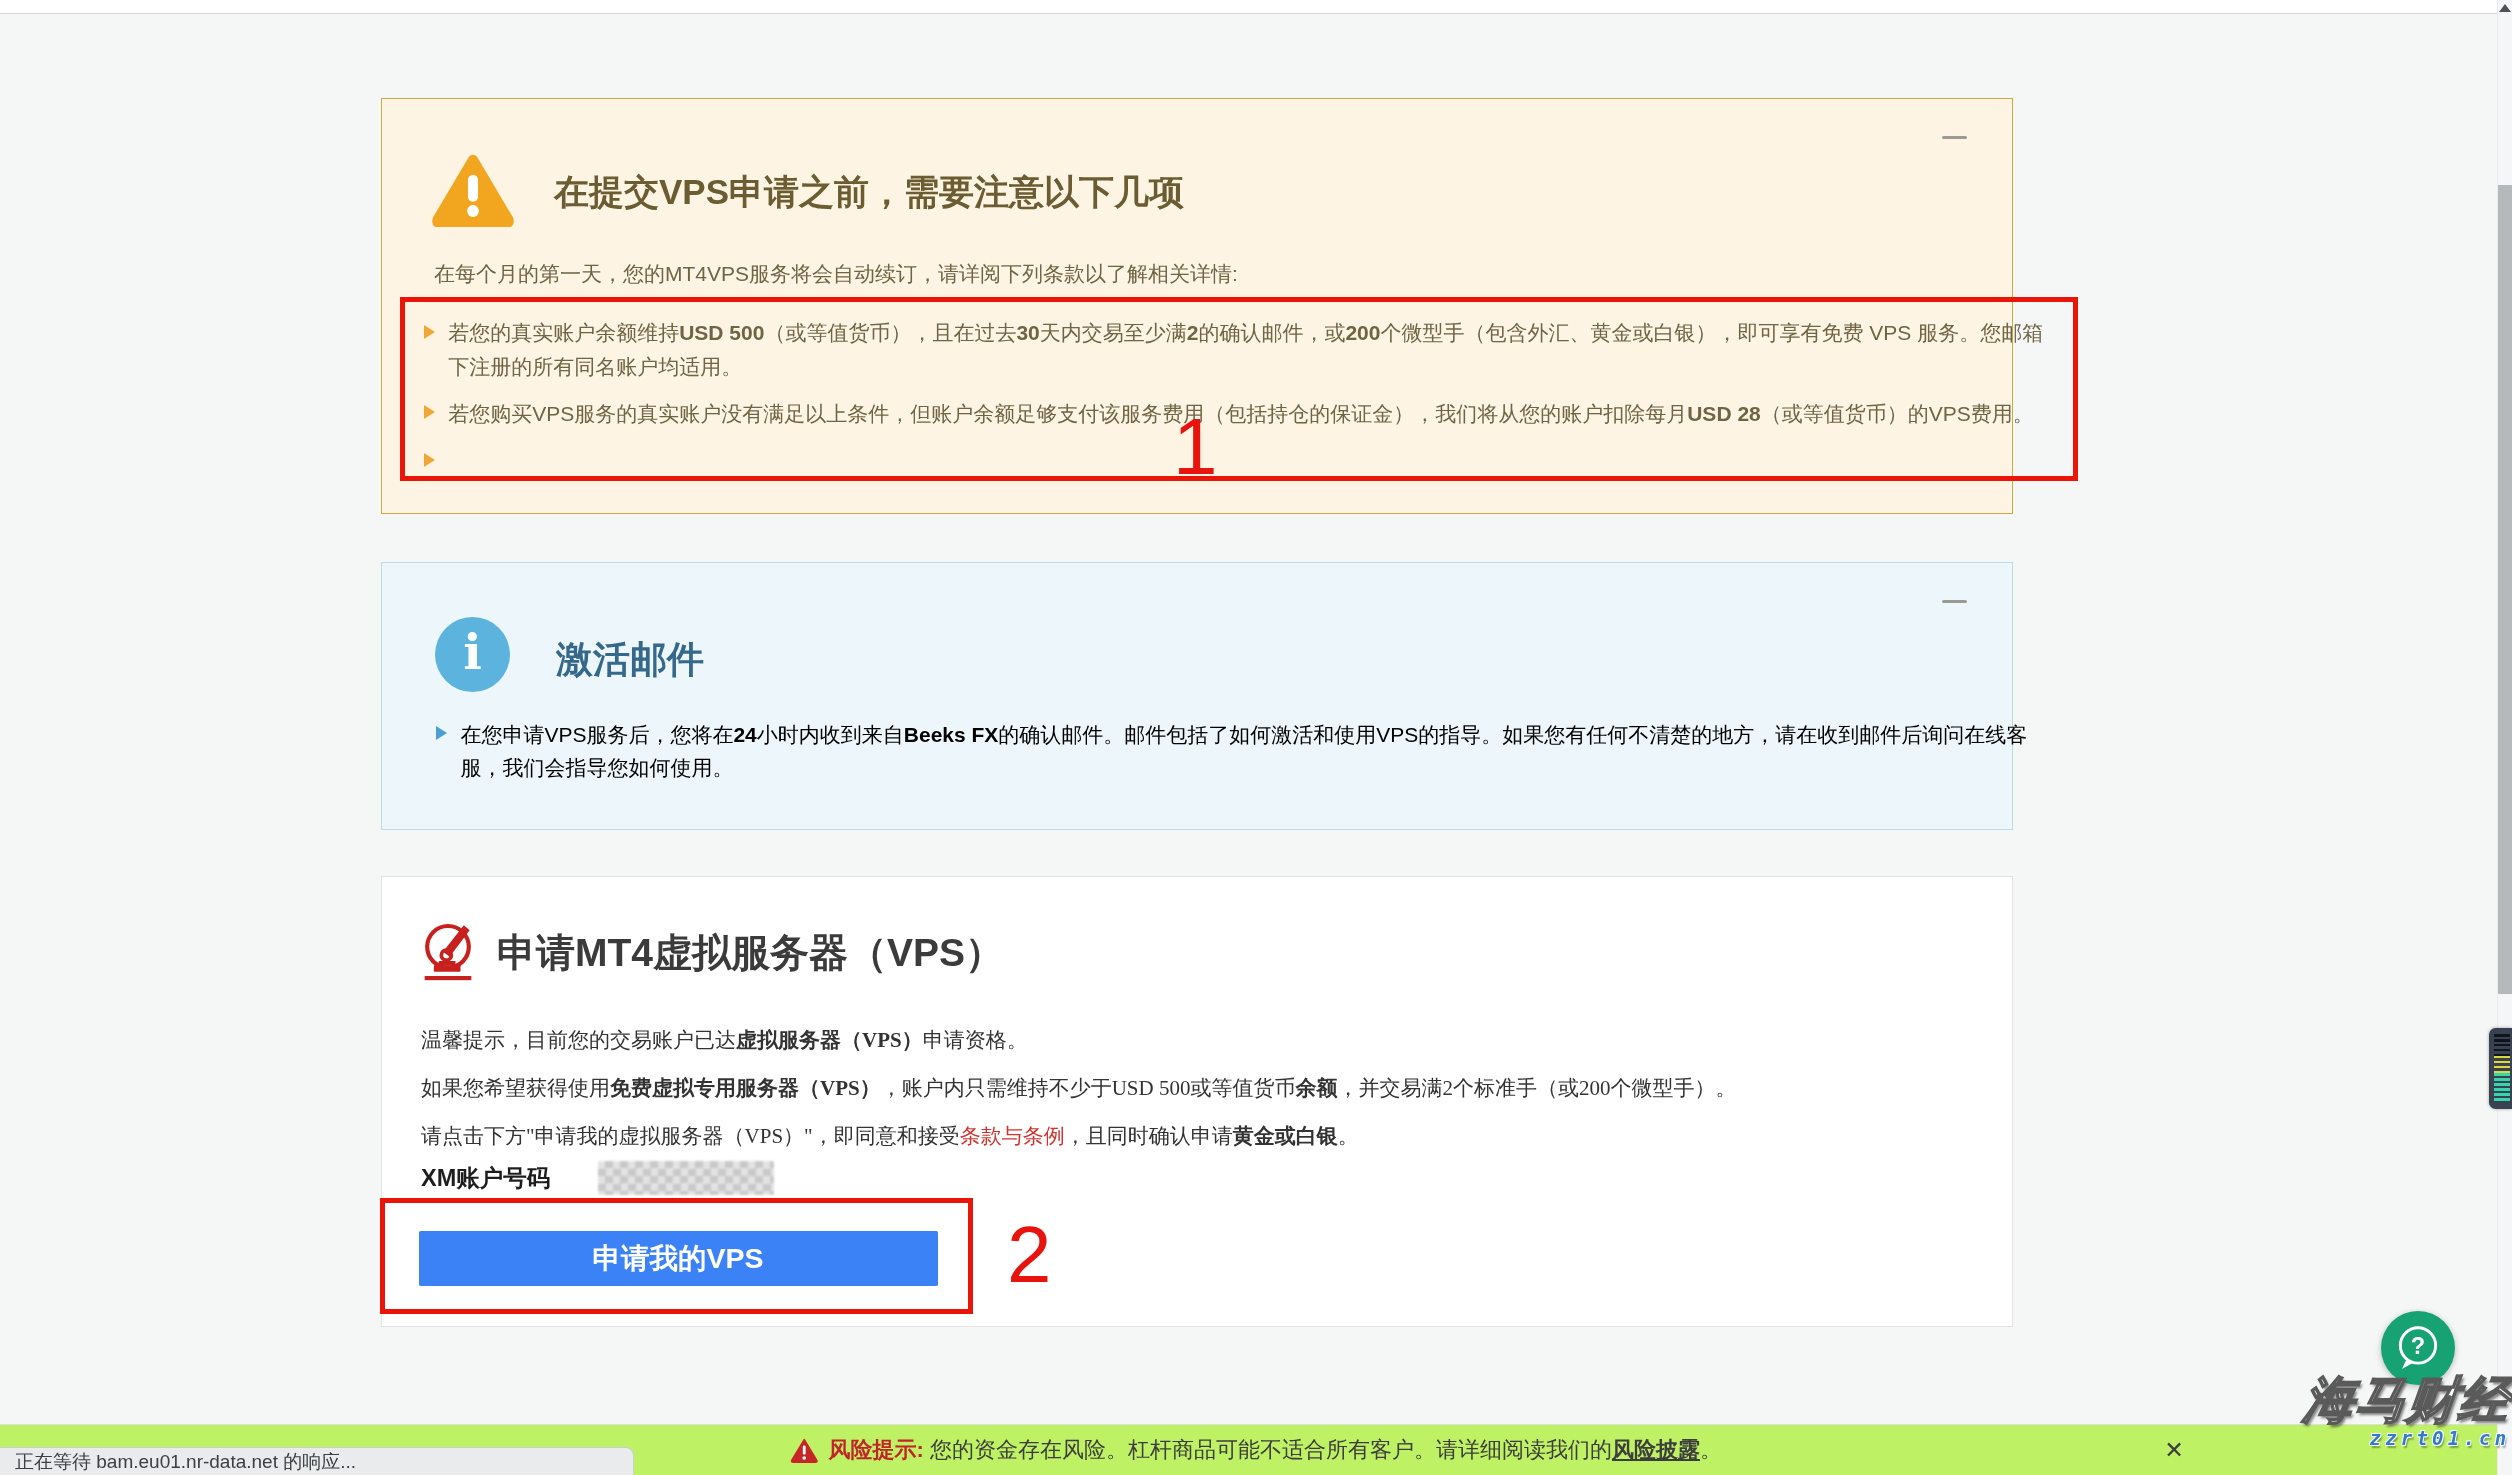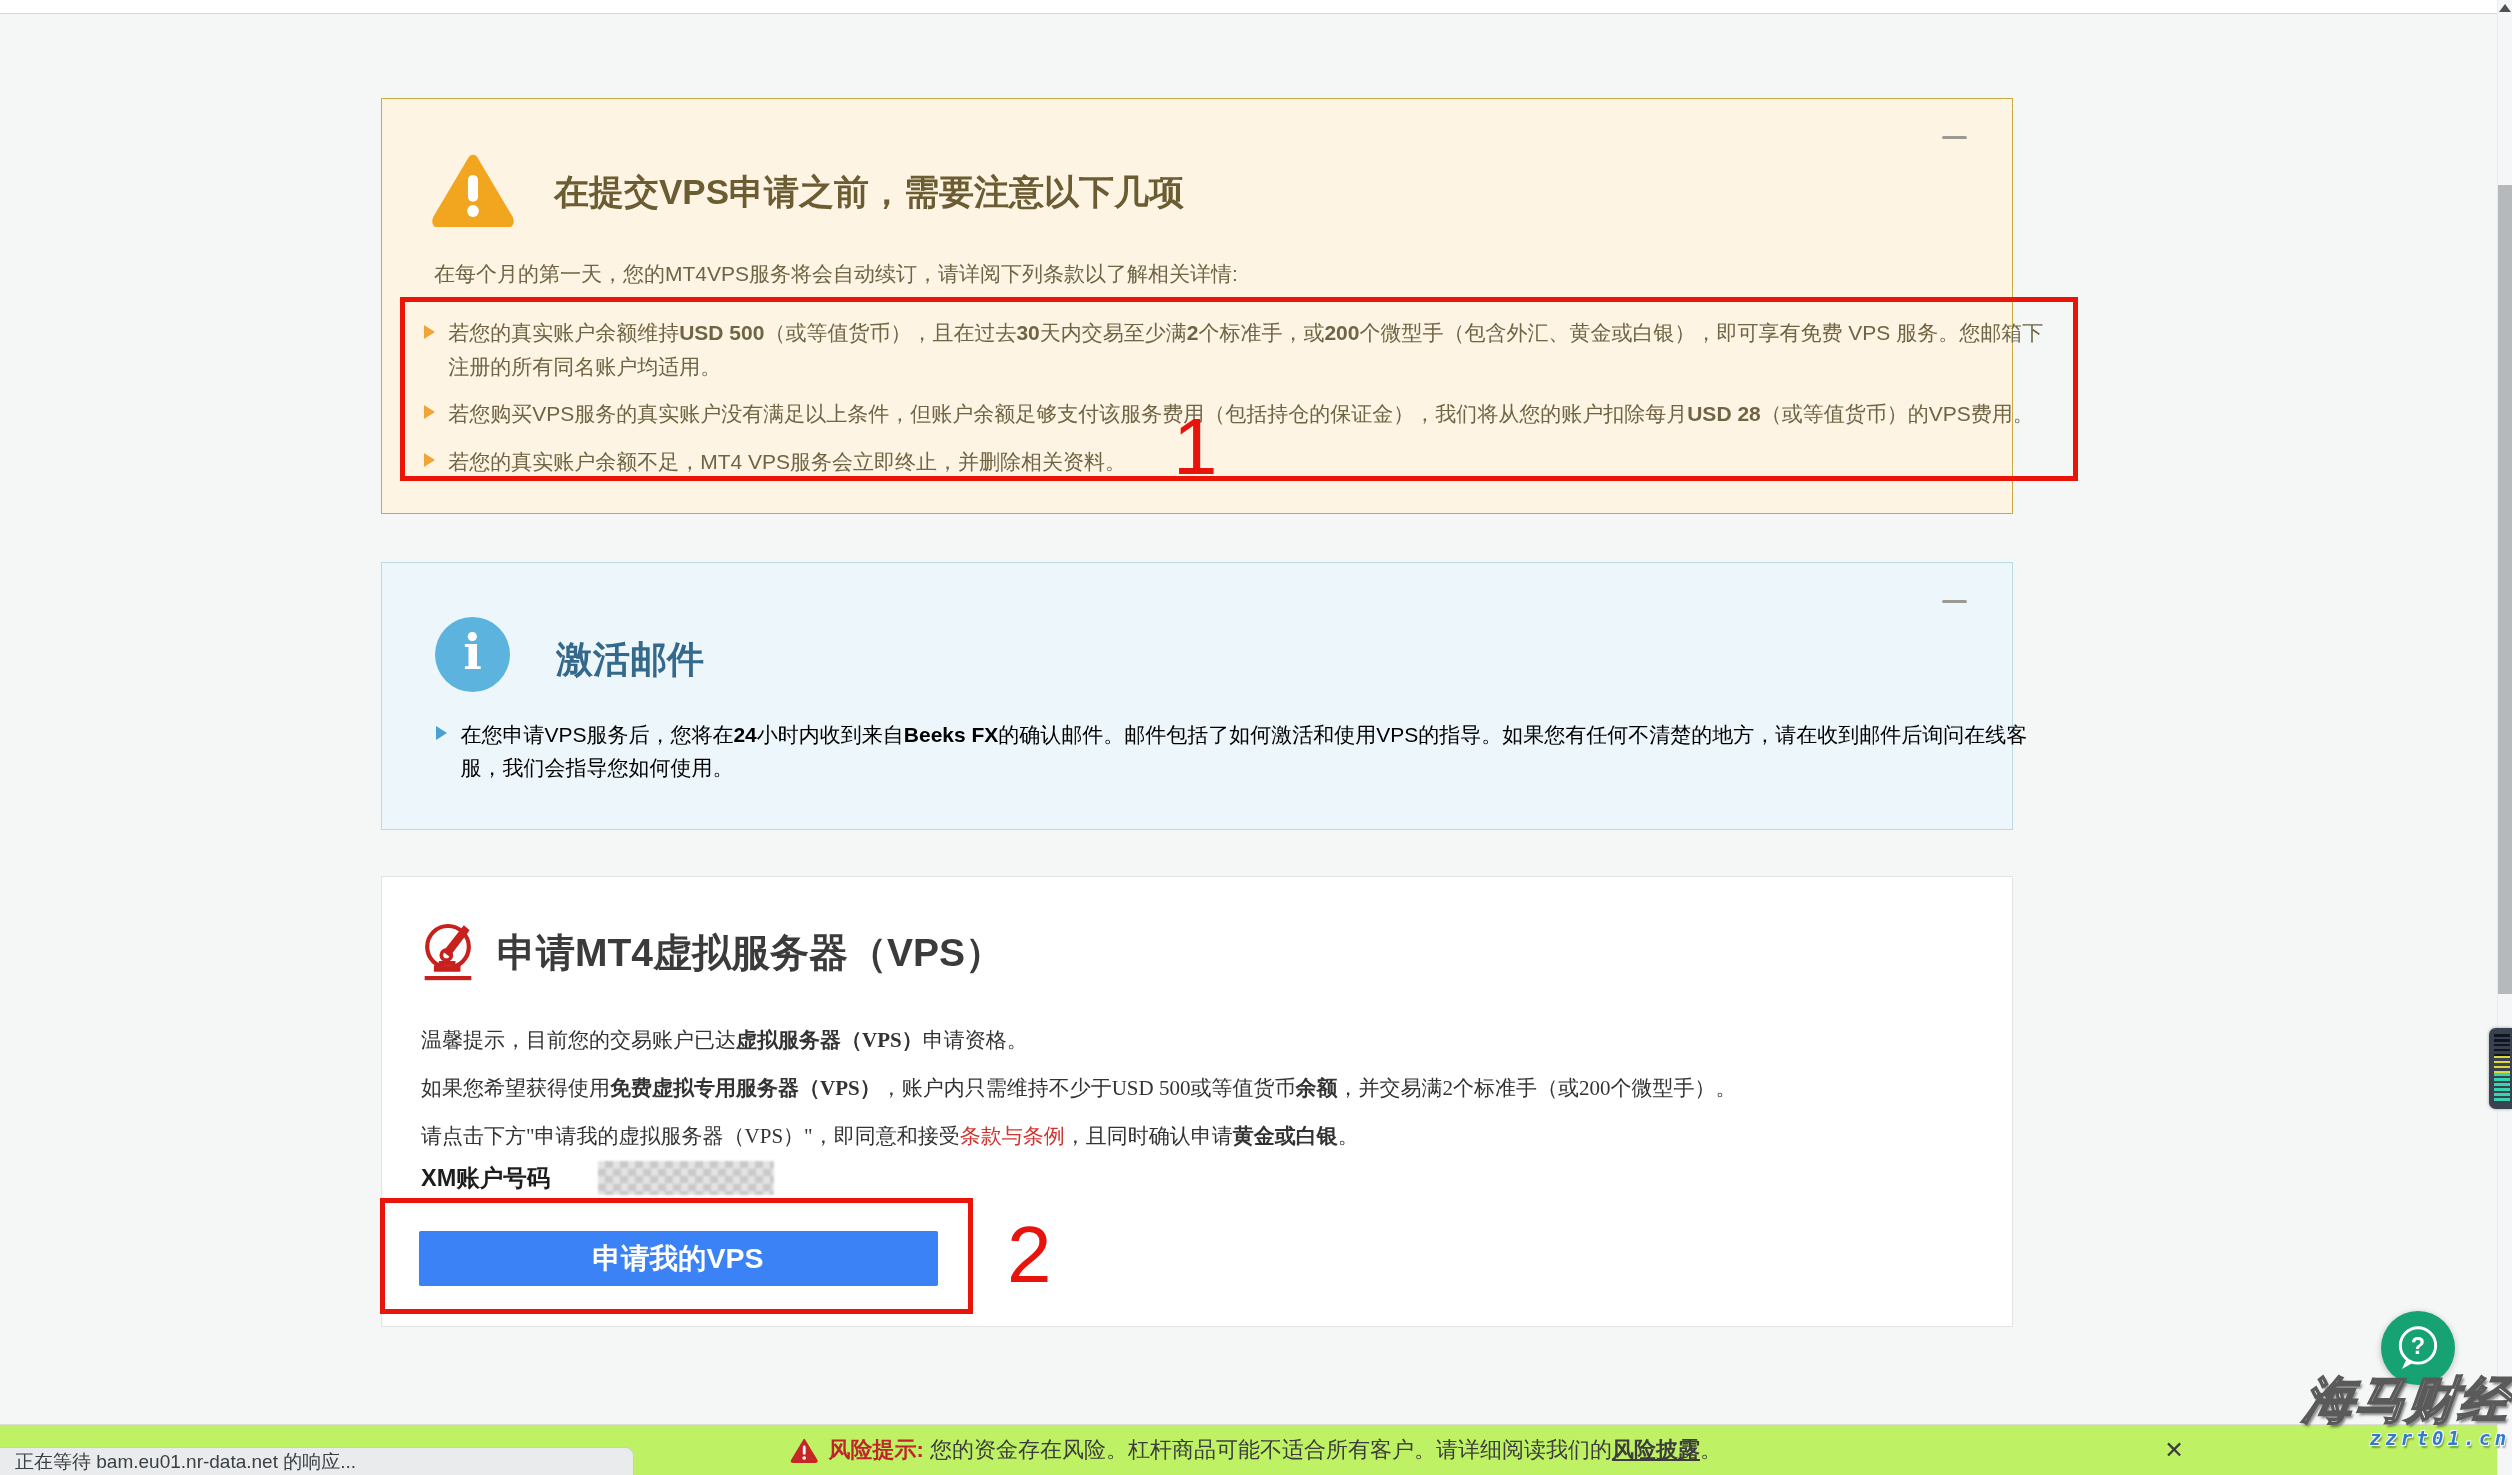--- a/index.html
+++ b/index.html
@@ -116,29 +116,28 @@
       <path d="M50 8 L92 79 Q94 84 88 84 L12 84 Q6 84 8 79 Z" fill="#f2a51f" stroke="#f2a51f" stroke-width="12" stroke-linejoin="round"></path>
       <rect x="44" y="26" width="12" height="32" rx="6" fill="#ffffff"></rect>
       <circle cx="50" cy="69" r="7" fill="#ffffff"></circle>
     </svg>
     <h2 class="warn-title">在提交VPS申请之前，需要注意以下几项</h2>
     <p class="warn-intro">在每个月的第一天，您的MT4VPS服务将会自动续订，请详阅下列条款以了解相关详情:</p>
 
     <div class="redbox1">
       <div class="bullet mb1">
         <span class="caret"></span>
-        <span class="btext warn-color"><span>若您的真实账户余额维持</span><span class="seg-b">USD 500</span><span>（或等值货币），且在过去</span><span class="seg-b">30</span><span>天内交易至少满</span><span class="seg-b">2</span><span>个标准手，或</span><span class="seg-b">200</span><span>个微型手（包含外汇、黄金或白银），即可享有免费 VPS 服务。您邮箱下注册的所有同名账户均适用。</span></span>
+        <span class="btext warn-color"><span>若您的真实账户余额维持</span><span class="seg-b">USD 500</span><span>（或等值货币），且在过去</span><span class="seg-b">30</span><span>天内交易至少满</span><span class="seg-b">2</span><span>的确认邮件，或</span><span class="seg-b">200</span><span>个微型手（包含外汇、黄金或白银），即可享有免费 VPS 服务。您邮箱下注册的所有同名账户均适用。</span></span>
       </div>
       <div class="bullet mb2">
         <span class="caret"></span>
         <span class="btext warn-color"><span>若您购买VPS服务的真实账户没有满足以上条件，但账户余额足够支付该服务费用（包括持仓的保证金），我们将从您的账户扣除每月</span><span class="seg-b">USD 28</span><span>（或等值货币）的VPS费用。</span></span>
       </div>
       <div class="bullet">
         <span class="caret"></span>
-        <span class="btext warn-color"><span>若您的真实账户余额不足，MT4 VPS服务会立即终止，并删除相关资料。</span></span>
       </div>
     </div>
   </section>
   <div class="digit digit1">1</div>
 
   <section class="panel panel-info">
     <div class="collapse"></div>
     <div class="info-circle">i</div>
     <h2 class="info-title">激活邮件</h2>
     <div class="bullet info-bullet">

